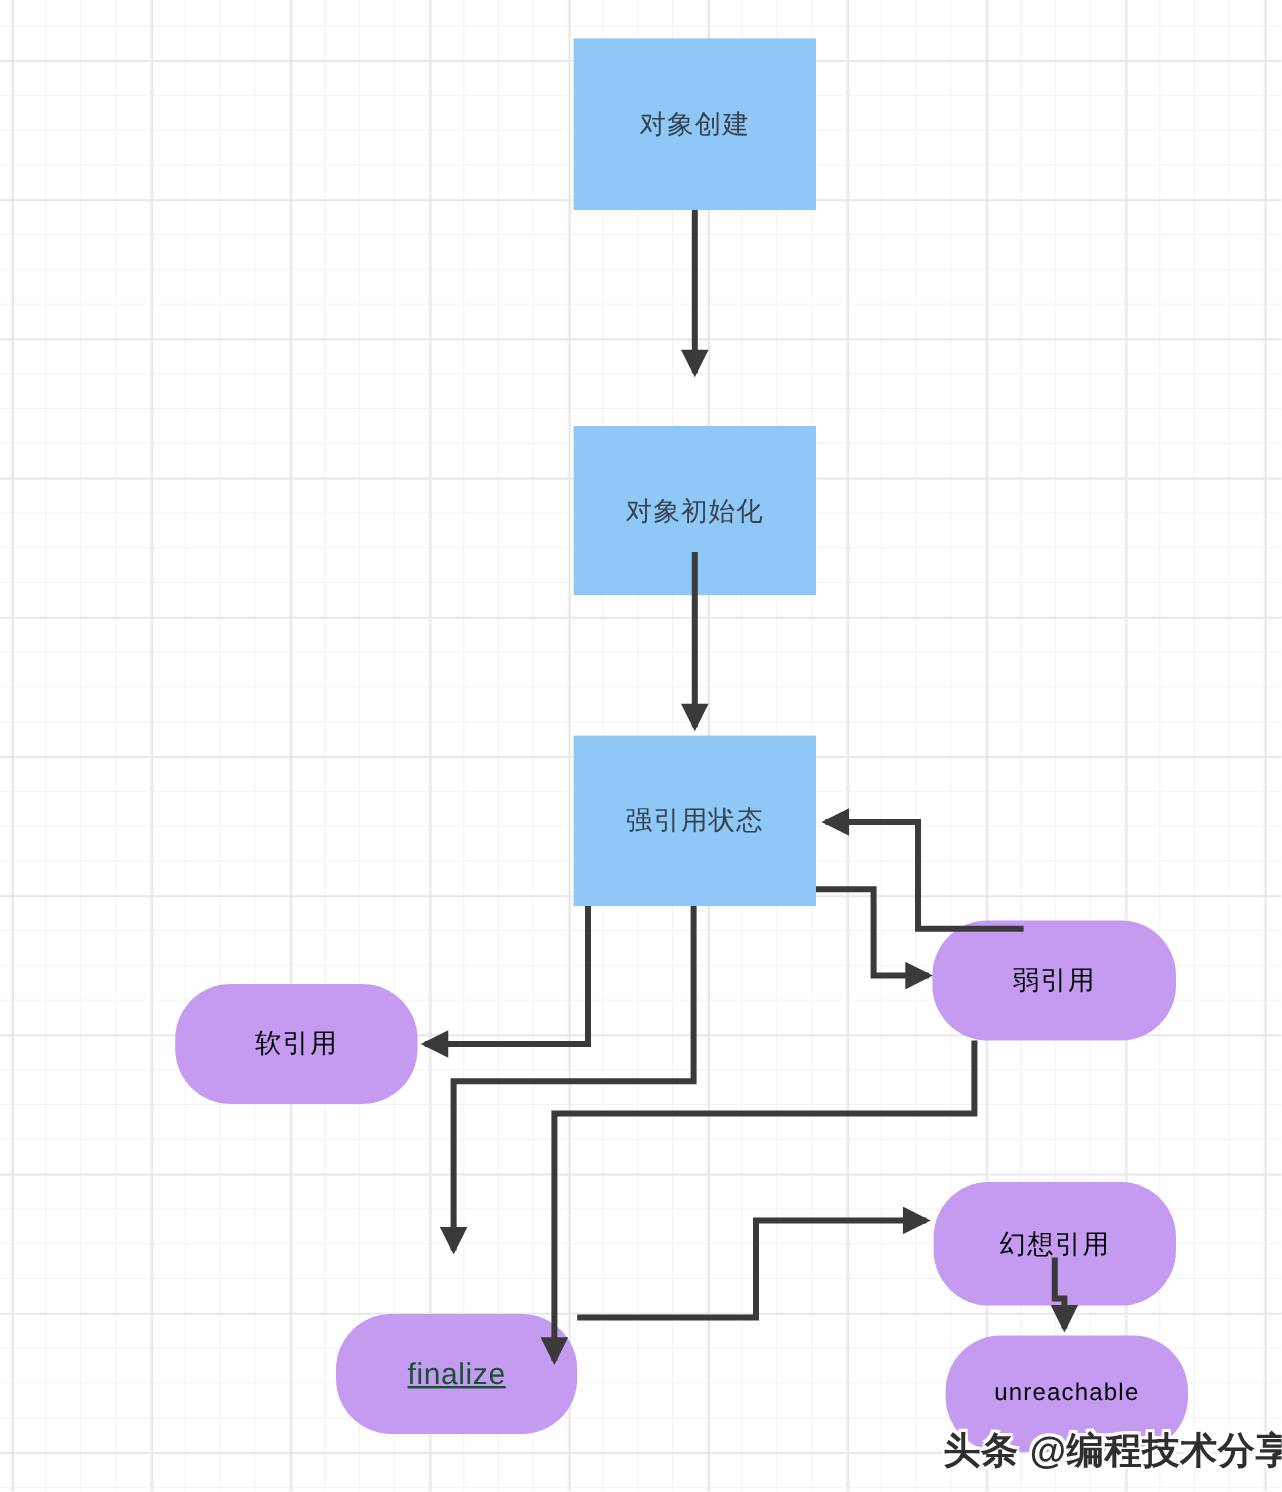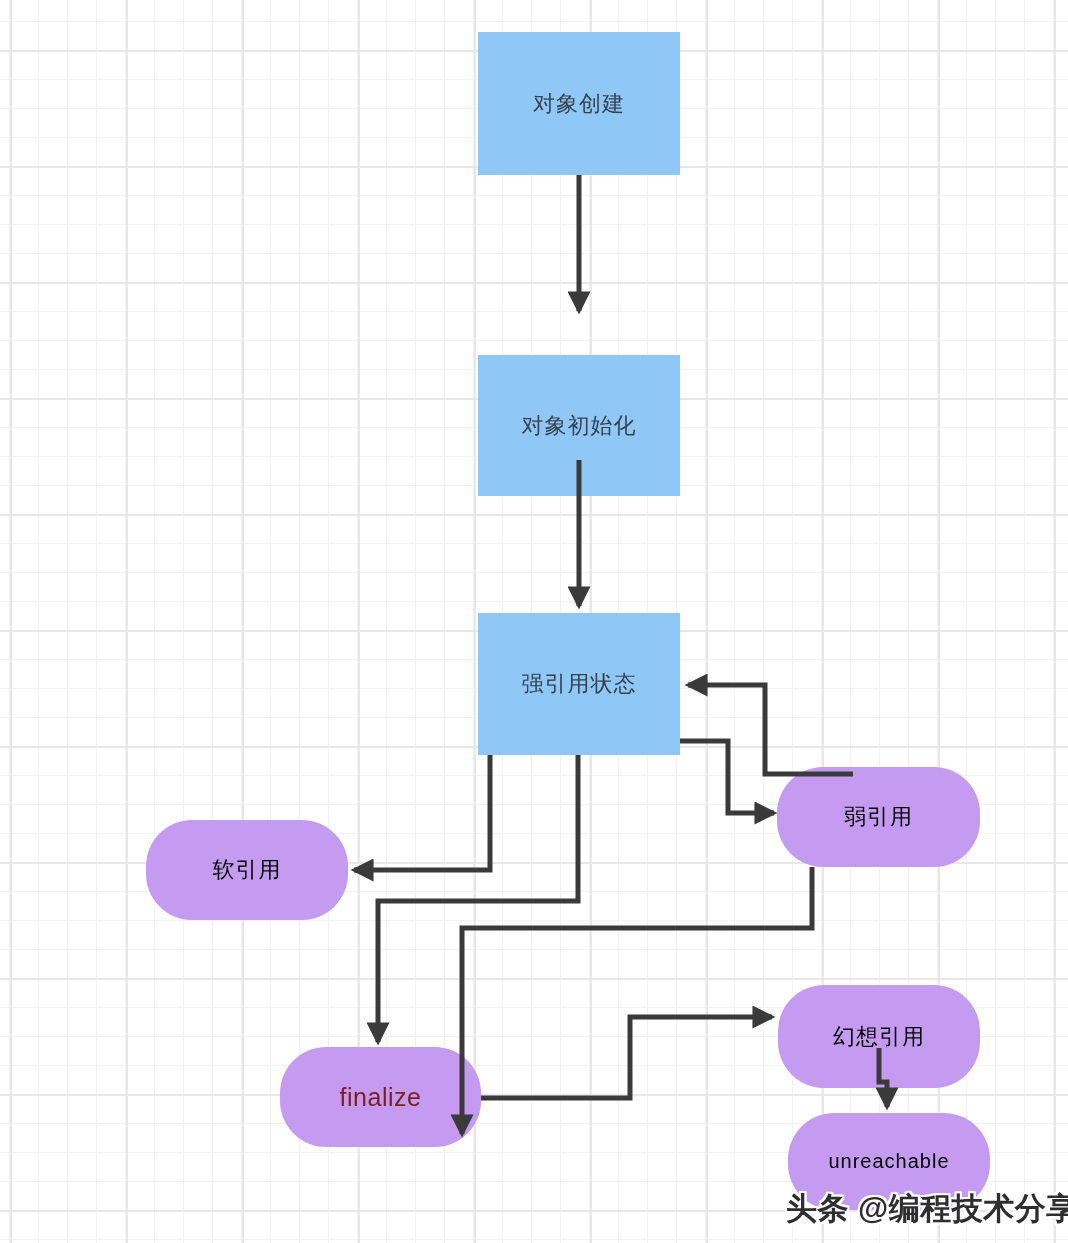--- a/index.html
+++ b/index.html
@@ -43,21 +43,21 @@
     border-radius: 46px;
     font-size: 22px;
     letter-spacing: 1px;
   }
   .n-create      { left: 478px; top: 32px;  width: 202px; height: 143px; }
   .n-init        { left: 478px; top: 319px; width: 202px; height: 141px; margin-top: 36px; }
   .n-strong      { left: 478px; top: 613px; width: 202px; height: 142px; }
   .n-soft        { left: 146px; top: 820px; width: 202px; height: 100px; }
   .n-weak        { left: 777px; top: 767px; width: 203px; height: 100px; }
   .n-phantom     { left: 778px; top: 945px; width: 202px; height: 103px; margin-top: 40px; }
-  .n-finalize    { left: 280px; top: 1047px; width: 201px; height: 100px; font-size: 25px; color: #7f1d1d; letter-spacing: 0.5px; }
+  .n-finalize    { left: 280px; top: 1095px; width: 201px; height: 100px; font-size: 25px; color: #14532d; letter-spacing: 0.5px; text-decoration: underline; }
   .n-unreachable { left: 788px; top: 1113px; width: 202px; height: 97px;  font-size: 20px; }
   .edge-layer {
     position: absolute;
     left: 0; top: 0;
     width: 1068px;
     height: 1243px;
     z-index: 2;
     pointer-events: none;
   }
   .edge {

